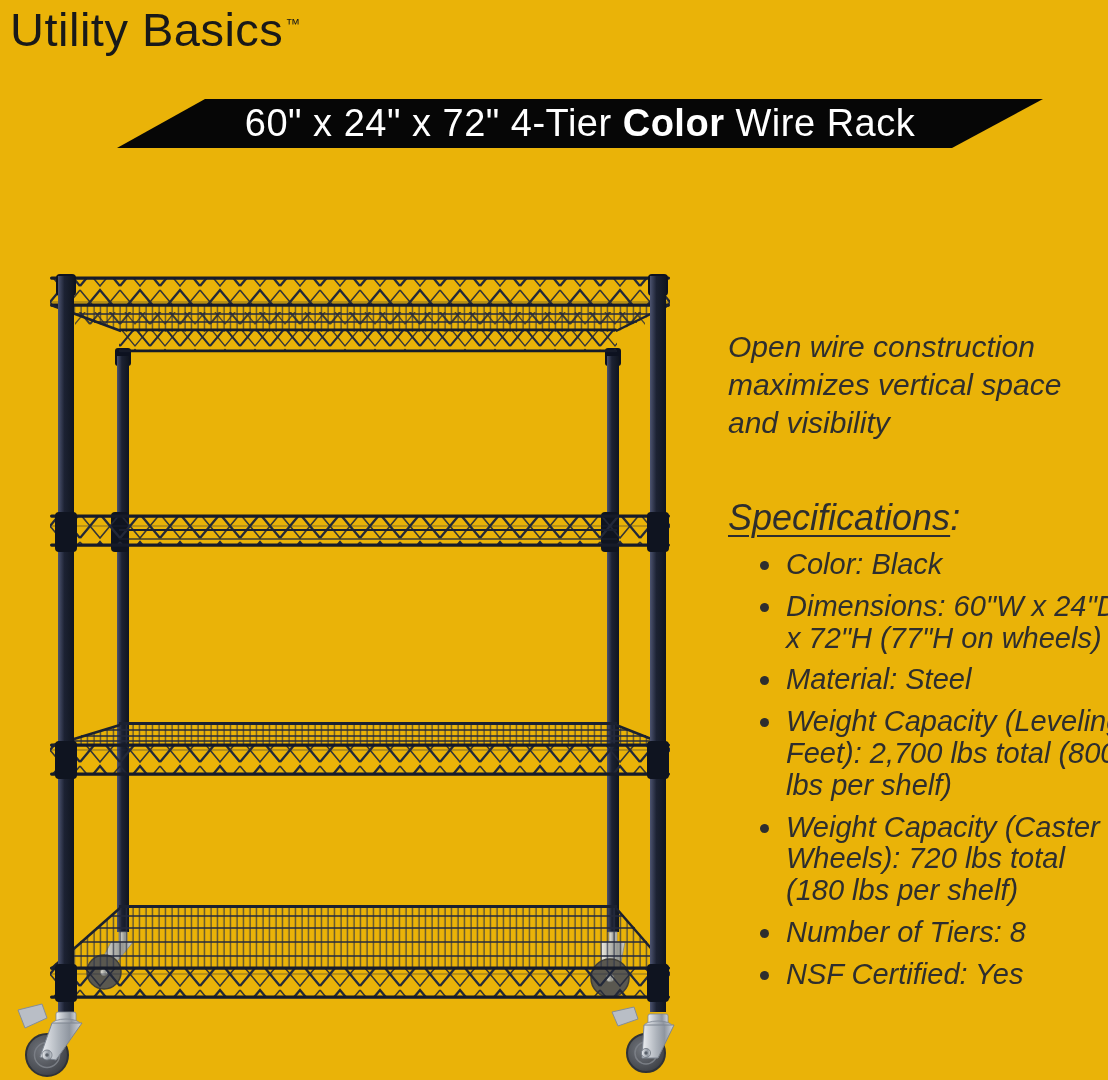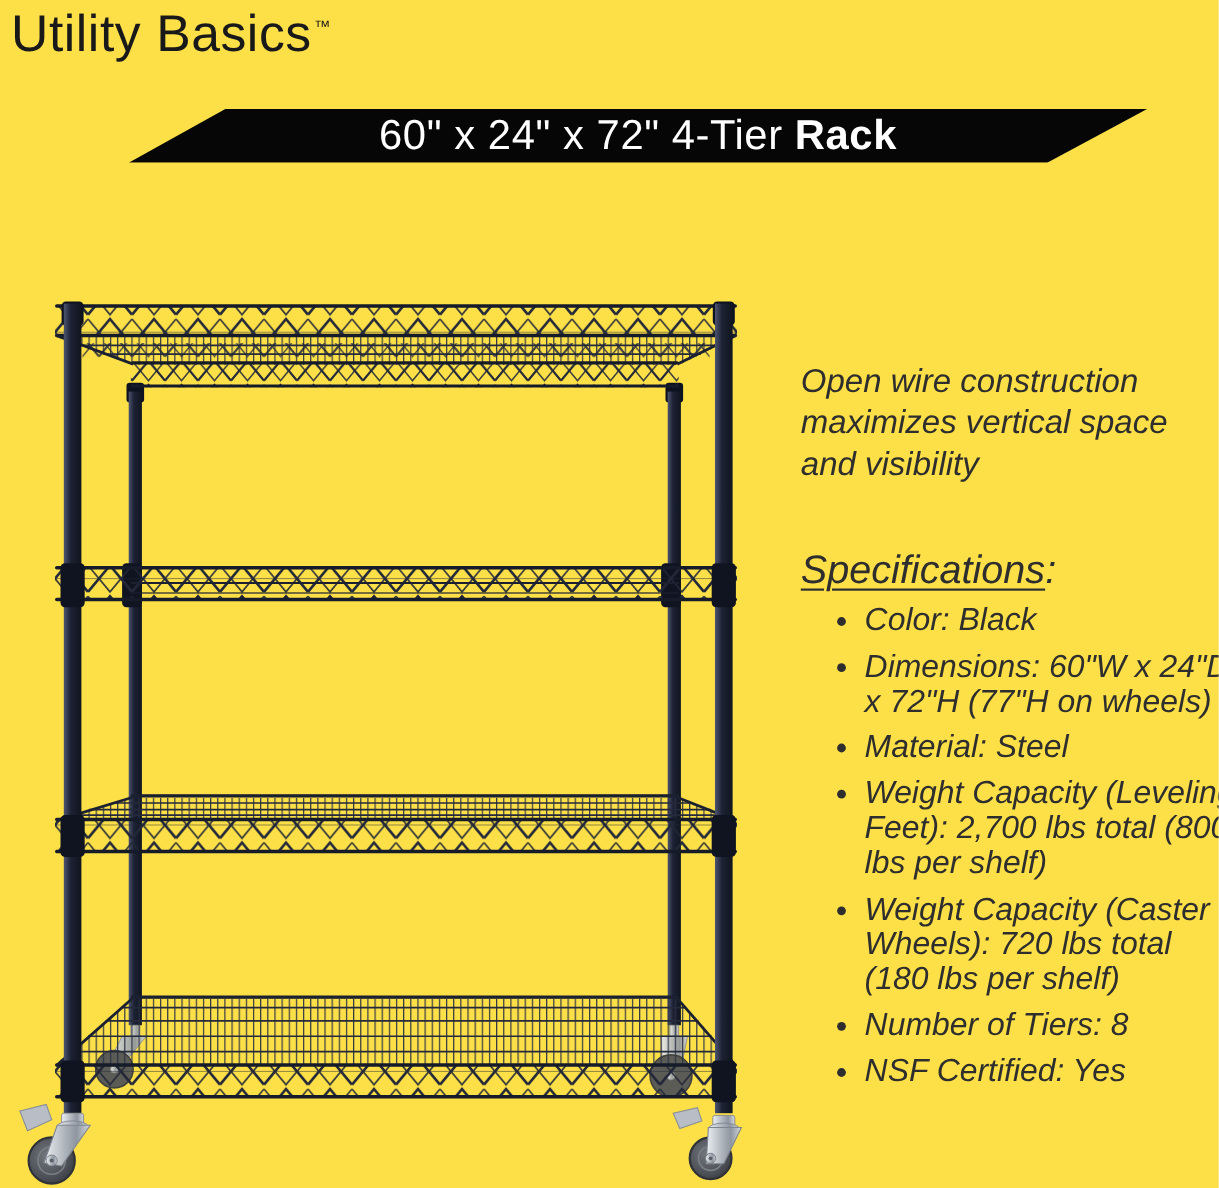--- a/index.html
+++ b/index.html
@@ -1,17 +1,17 @@
 <!DOCTYPE html>
 <html><head>
 <meta charset="utf-8">
 <style>
   html,body{margin:0;padding:0;background:#ffffff;}
   .page{
-    position:relative;width:1108px;height:1080px;background:#fde047;overflow:hidden;
+    position:relative;width:1108px;height:1080px;background:#eab308;overflow:hidden;
     font-family:"Liberation Sans", sans-serif;color:#2f2f2f;
   }
   
   .logo{position:absolute;left:10px;top:2px;font-size:47px;color:#191919;letter-spacing:0.5px;}
   .logo .tm{font-size:15px;vertical-align:super;margin-left:2px;}
   
   .banner{
     position:absolute;left:117px;top:99px;width:926px;height:49px;background:#060606;
     clip-path:polygon(88px 0, 926px 0, 835px 49px, 0 49px);
     display:flex;align-items:center;justify-content:center;
@@ -28,21 +28,21 @@
   
   .product{position:absolute;left:0px;top:260px;width:700px;height:820px;}
 </style>
 </head>
 <body>
 
 <div class="page">
 
   <div class="logo"><span>Utility Basics</span><span class="tm">™</span></div>
 
-  <div class="banner"><span>60" x 24" x 72" 4-Tier </span><span class="bold">Rack</span></div>
+  <div class="banner"><span>60" x 24" x 72" 4-Tier </span><span class="bold">Color</span><span> Wire Rack</span></div>
 
   <svg class="product" viewBox="0 0 700 820" xmlns="http://www.w3.org/2000/svg" role="img" aria-label="4-tier black wire rack on caster wheels">
     <defs>
       <linearGradient id="postG" x1="0" y1="0" x2="1" y2="0">
         <stop offset="0" stop-color="#4d5470"></stop>
           <stop offset="0.4" stop-color="#1c2233"></stop>
           <stop offset="1" stop-color="#10151f"></stop>
       </linearGradient>
       <linearGradient id="chrome" x1="0" y1="0" x2="1" y2="0">
         <stop offset="0" stop-color="#eef0f3"></stop>

